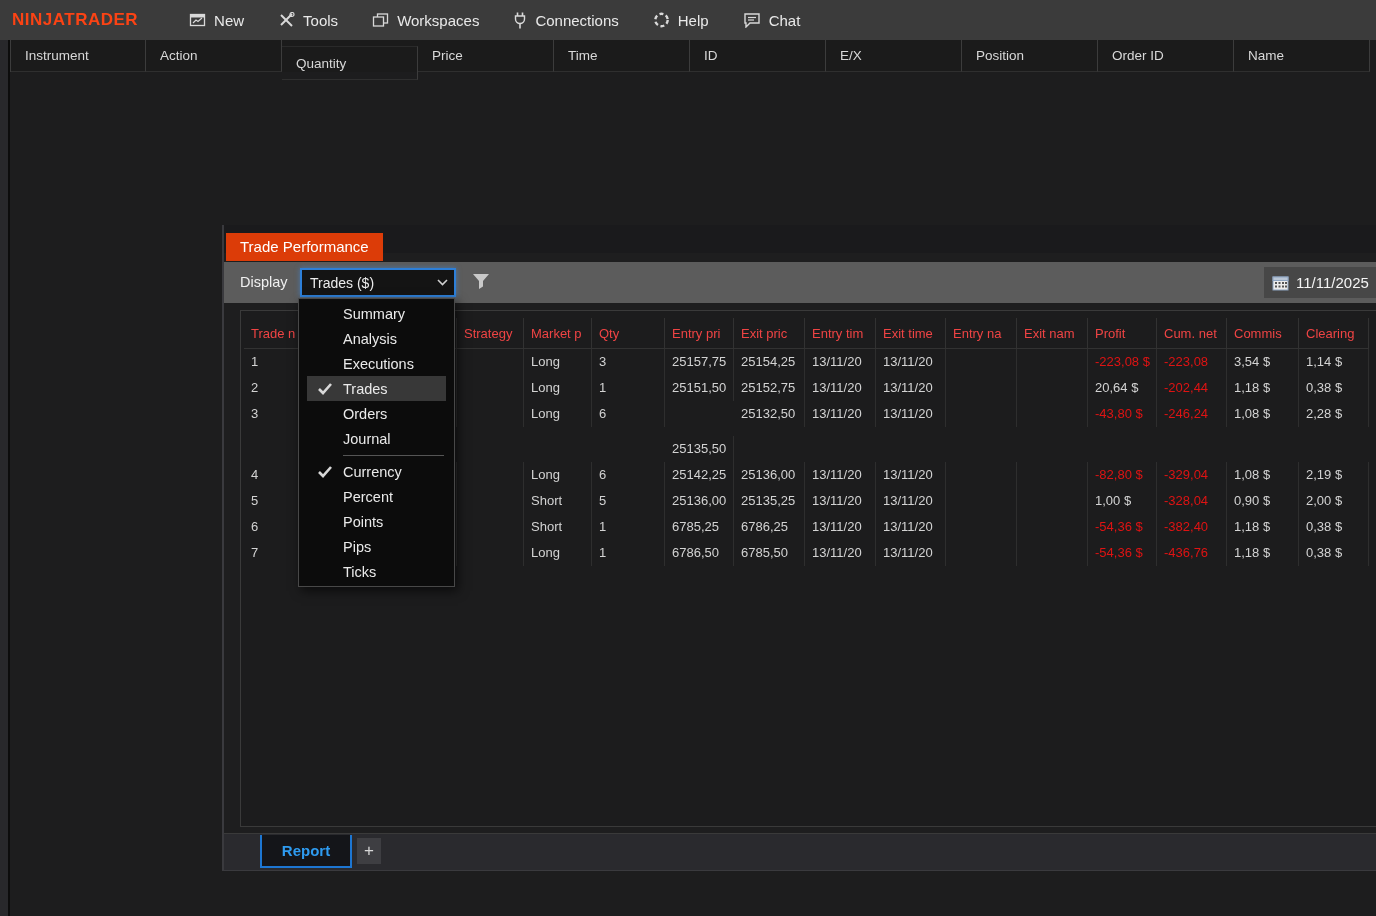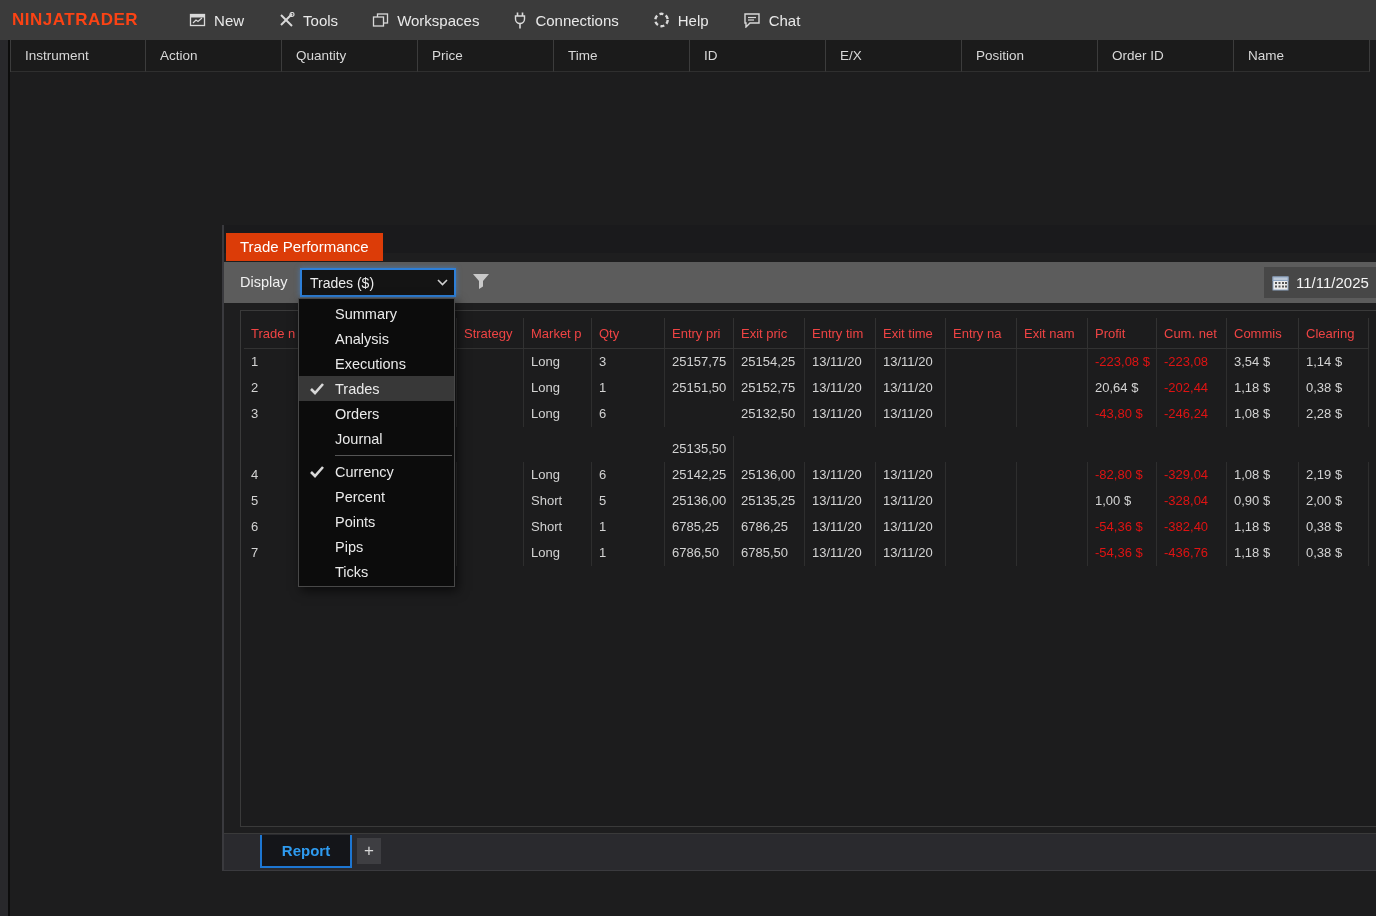--- a/index.html
+++ b/index.html
@@ -70,21 +70,21 @@
   .report-tab { position:absolute; left:36px; top:1px; width:92px; height:33px;
                 background:#141519; border:2px solid #1d76d2; border-top:none;
                 display:flex; align-items:center; justify-content:center;
                 color:var(--tab-blue,#2e9bf0); font-weight:bold; font-size:15px; cursor:default; }
   .add-tab { position:absolute; left:133px; top:4px; width:24px; height:26px; background:#3e3e42;
              display:flex; align-items:center; justify-content:center; color:#d8d8d8;
              font-size:17px; cursor:default; }
 
   
   .display-menu { position:absolute; left:298px; top:298px; width:157px; background:#0c0c0c;
-                  border:1px solid #484848; padding:2px 0; z-index:50;
+                  border:1px solid #484848; padding:2px 8px; z-index:50;
                   box-shadow:3px 4px 10px rgba(0,0,0,.6); }
   .dm-item { display:flex; align-items:center; height:25px; cursor:default; }
   .dm-item.sel { background:#383838; }
   .dm-check { width:36px; display:flex; justify-content:center; align-items:center; }
   .dm-label { font-size:14.5px; color:#eaeaea; white-space:nowrap; }
   .dm-sep { height:1px; background:#555; margin:4px 2px 3px 36px; }
 </style>
 </head>
 <body>
 
@@ -152,21 +152,21 @@
           <div>Chat</div>
         </div>
       </div>
   </div>
   <div class="menubar-strip"></div>
 
   <div class="left-gutter"></div>
   <div class="bg-grid-header" id="bg-grid-header">
       <div class="bg-hcell" style="width: 135px;">Instrument</div>
       <div class="bg-hcell" style="width: 136px;">Action</div>
-      <div class="bg-hcell" style="width: 136px;">Quantity</div>
+      <div class="bg-hcell" style="width: 136px; margin-top: 8px;">Quantity</div>
       <div class="bg-hcell" style="width: 136px;">Price</div>
       <div class="bg-hcell" style="width: 136px;">Time</div>
       <div class="bg-hcell" style="width: 136px;">ID</div>
       <div class="bg-hcell" style="width: 136px;">E/X</div>
       <div class="bg-hcell" style="width: 136px;">Position</div>
       <div class="bg-hcell" style="width: 136px;">Order ID</div>
       <div class="bg-hcell" style="width: 136px;">Name</div>
     </div>
 
   <div class="tp-window">

